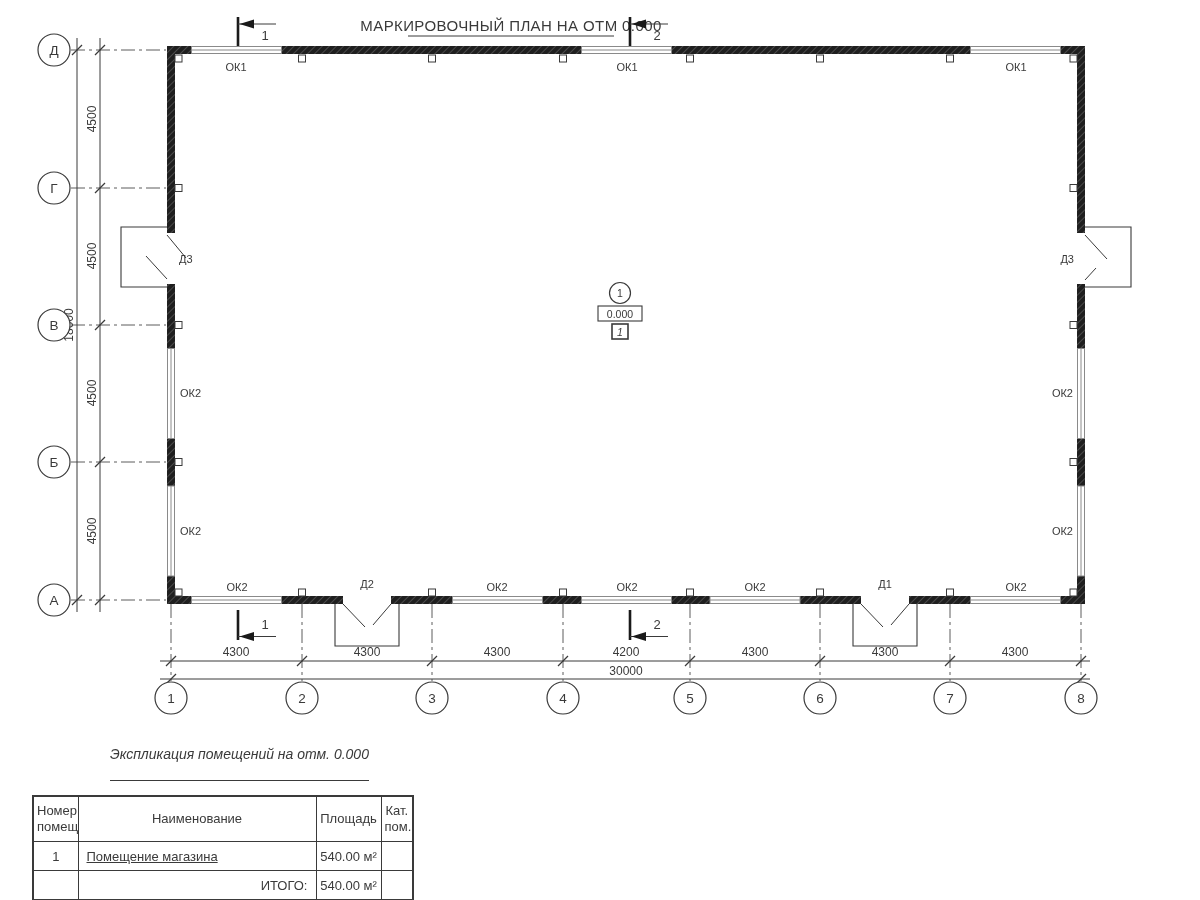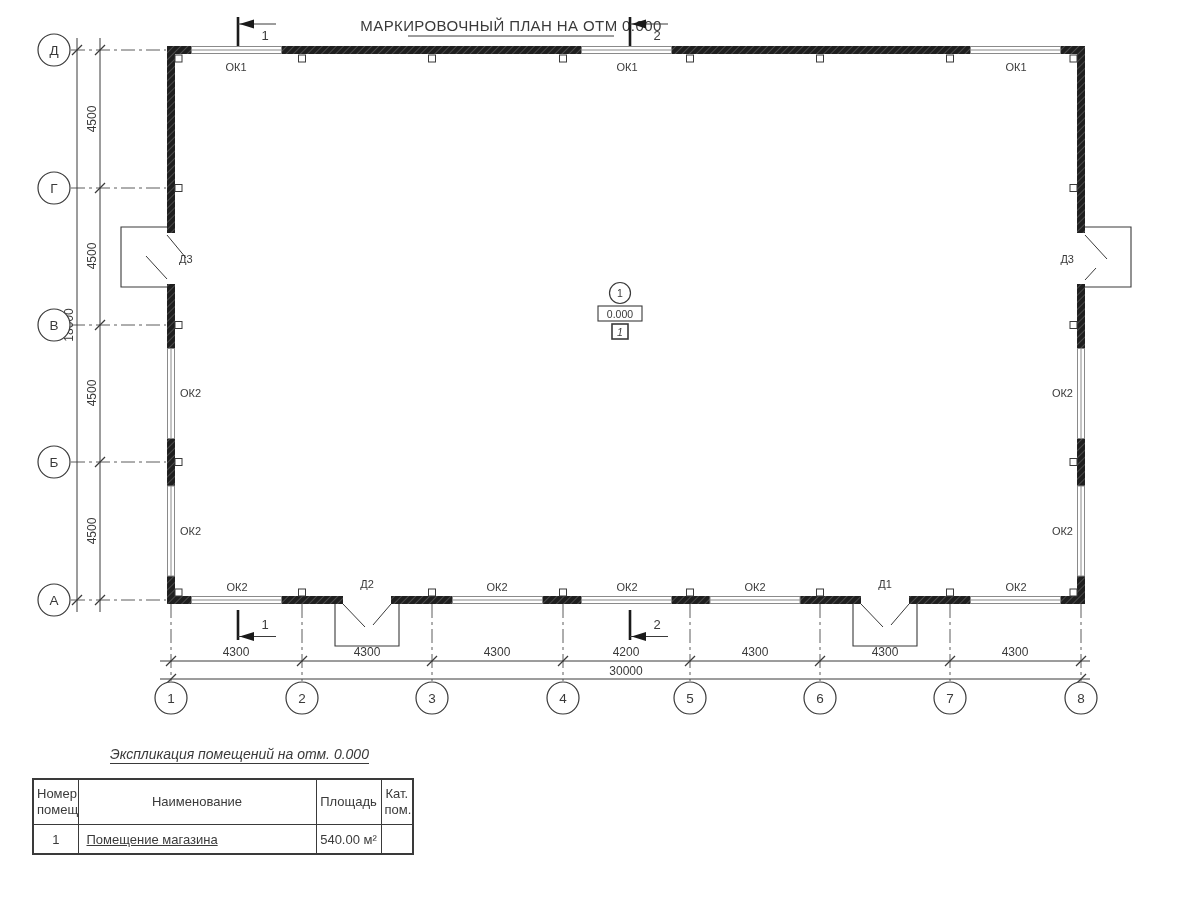--- a/index.html
+++ b/index.html
@@ -20,21 +20,21 @@
   .winmid{stroke:#8a8a8a;stroke-width:1;}
   .col{fill:#ffffff;stroke:#3a3a3a;stroke-width:1;}
   .bar{stroke:#1a1a1a;stroke-width:2.6;}
   .flag{fill:#1a1a1a;}
   .circ{fill:#ffffff;stroke:#3a3a3a;stroke-width:1.2;}
   .box{fill:none;stroke:#3a3a3a;stroke-width:1.1;}
   .gap{fill:#ffffff;stroke:none;}
   
   .expl{position:absolute;left:32px;top:745px;width:380px;}
   .expl-title{display:inline-block;margin-left:78px;font-size:14px;font-style:italic;
-    border-bottom:1px solid #3a3a3a;padding-bottom:1px;}
+    border-bottom:1px solid #3a3a3a;padding-bottom:18px;}
   table.sched{border-collapse:collapse;margin-top:14px;width:380px;table-layout:fixed;}
   table.sched th, table.sched td{border:1px solid #3a3a3a;font-size:13px;font-weight:normal;
     padding:1px 3px;overflow:hidden;}
   table.sched{border:2px solid #3a3a3a;}
   tr.hdr th{height:42px;text-align:center;vertical-align:middle;line-height:1.25;}
   tr.r1 td, tr.r2 td{height:26px;vertical-align:middle;}
   .c{text-align:center;}
   .l{text-align:left;padding-left:8px !important;text-decoration:underline;}
   .r{text-align:right;padding-right:8px !important;}
 </style>
@@ -295,16 +295,22 @@
         <th>Наименование</th>
         <th>Площадь</th>
         <th>Кат. пом.</th>
       </tr>
       <tr class="r1">
         <td class="c">1</td>
         <td class="l">Помещение магазина</td>
         <td class="c">540.00 м²</td>
         <td></td>
       </tr>
+      <tr class="r2">
+        <td class="c"></td>
+        <td class="r">ИТОГО:</td>
+        <td class="c">540.00 м²</td>
+        <td></td>
+      </tr>
     </tbody>
       </table>
   </div>
 </div>
 
 </body></html>

